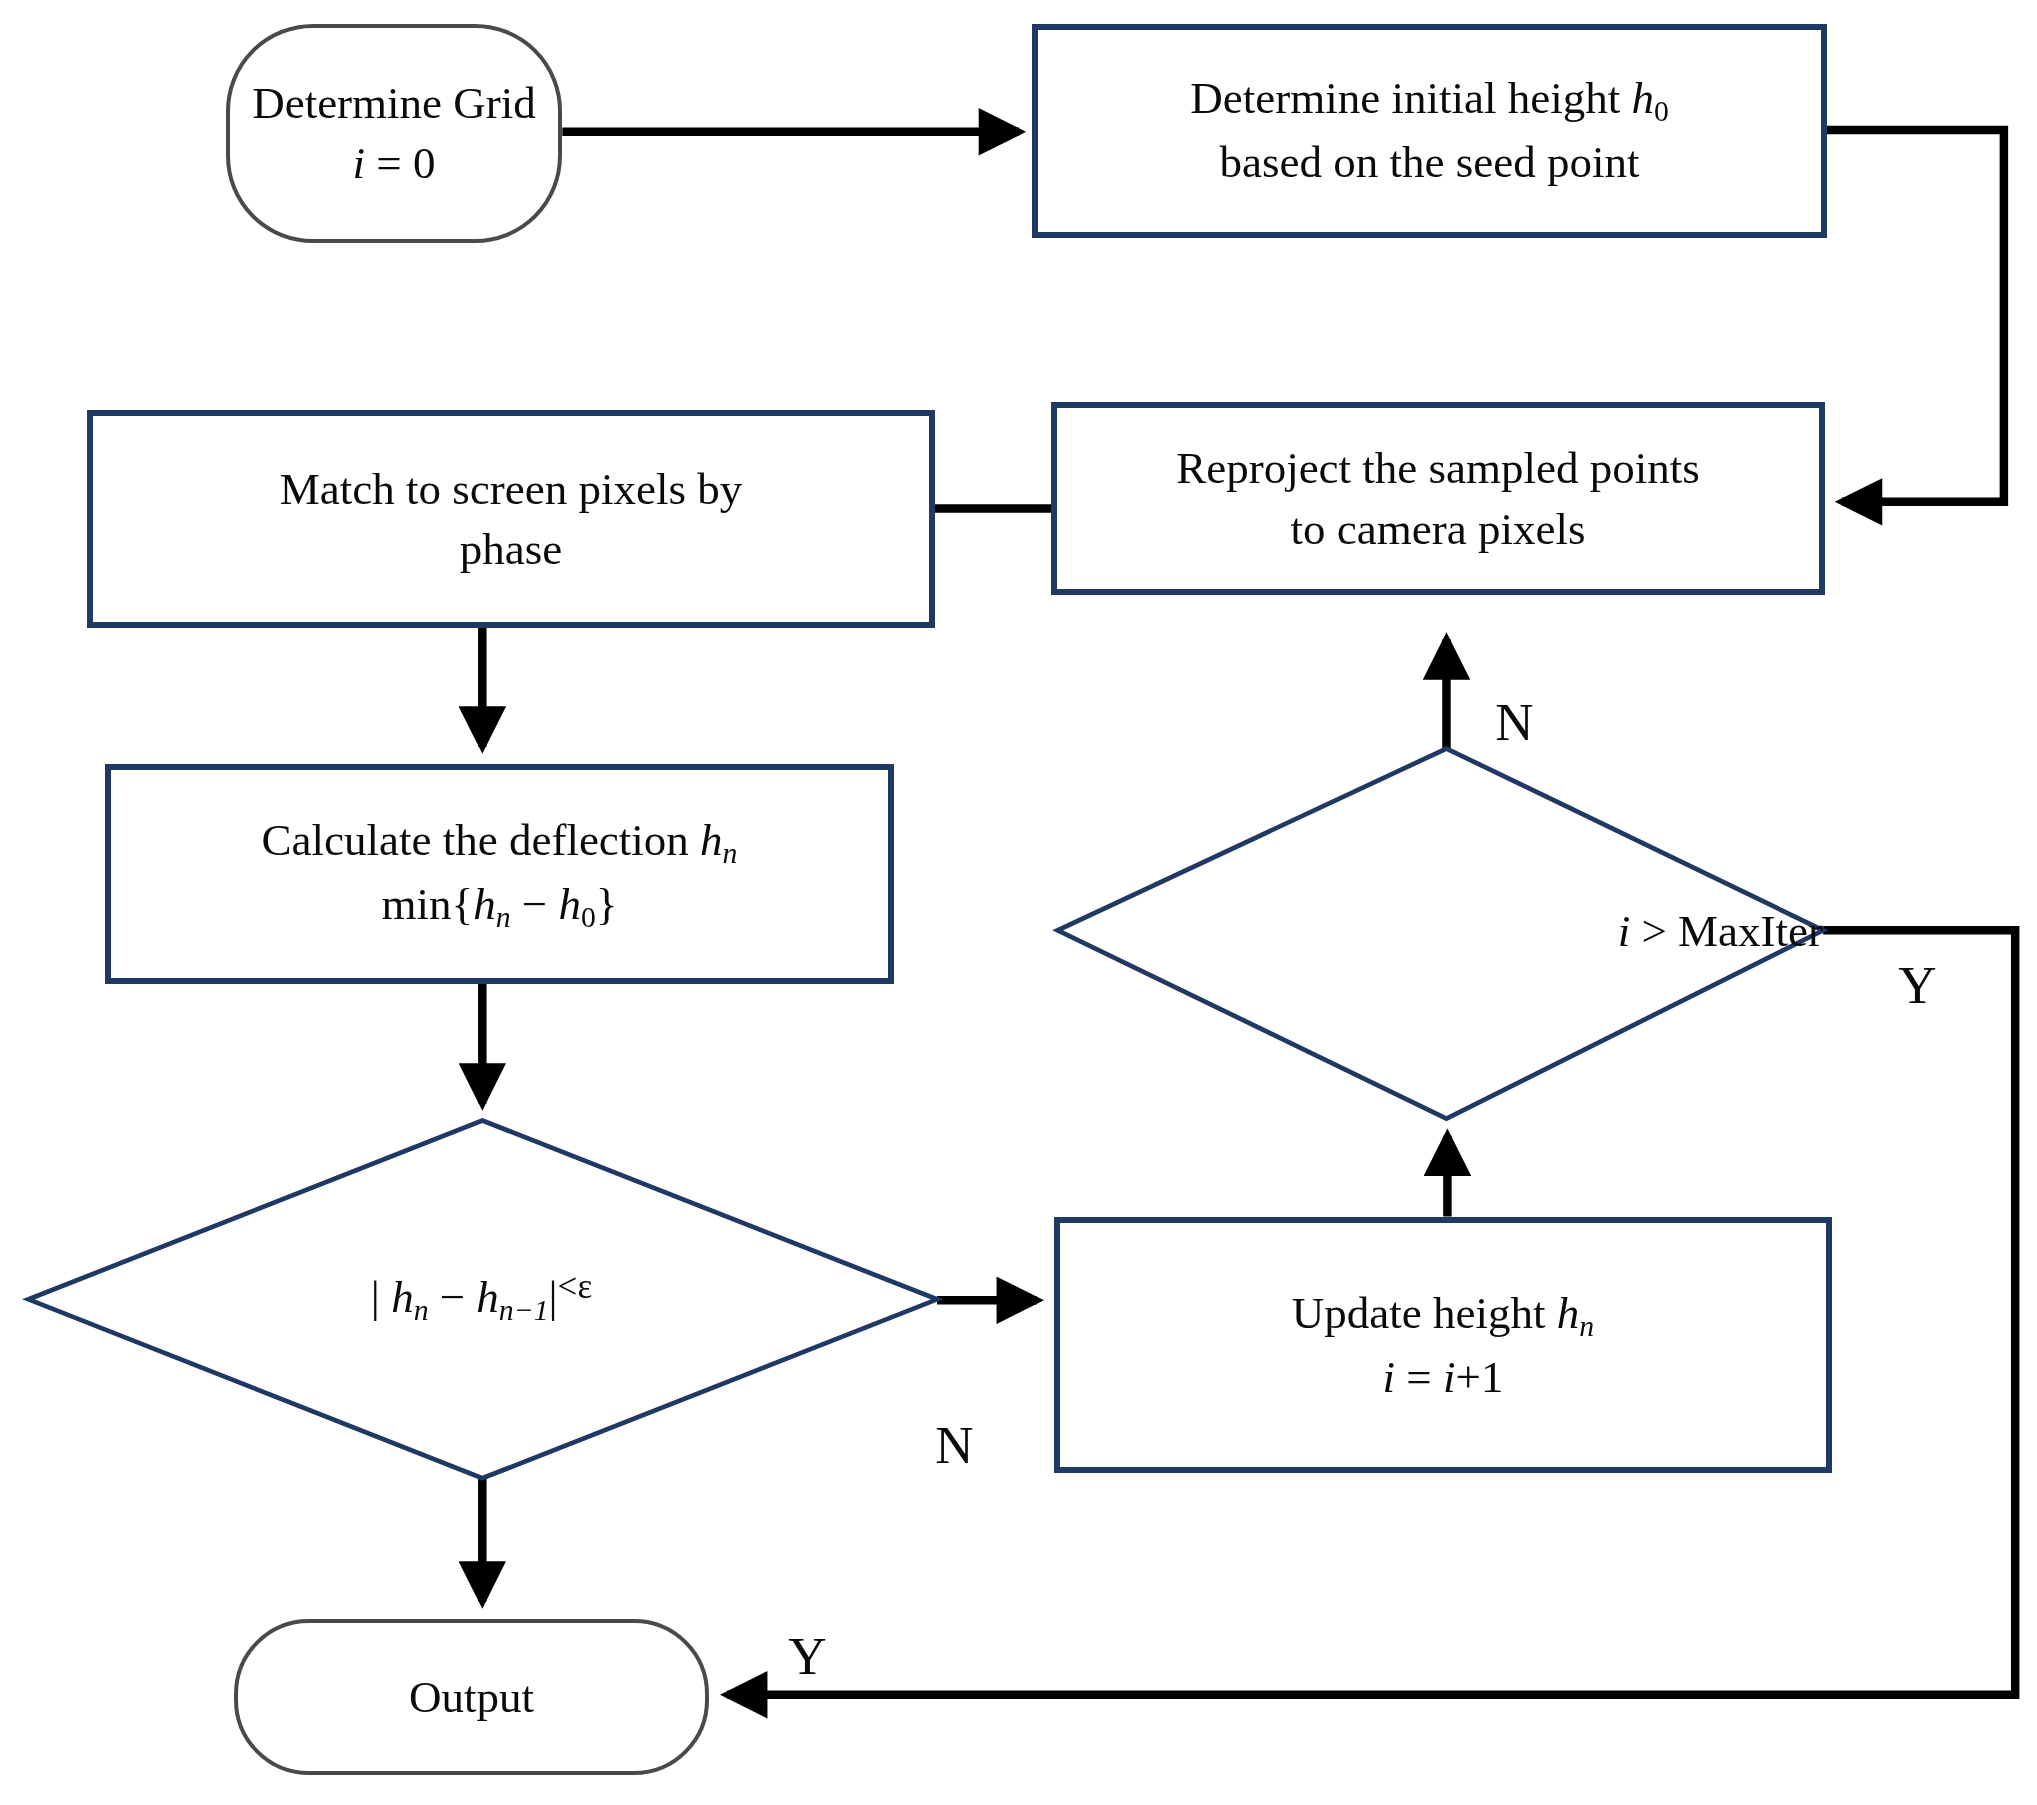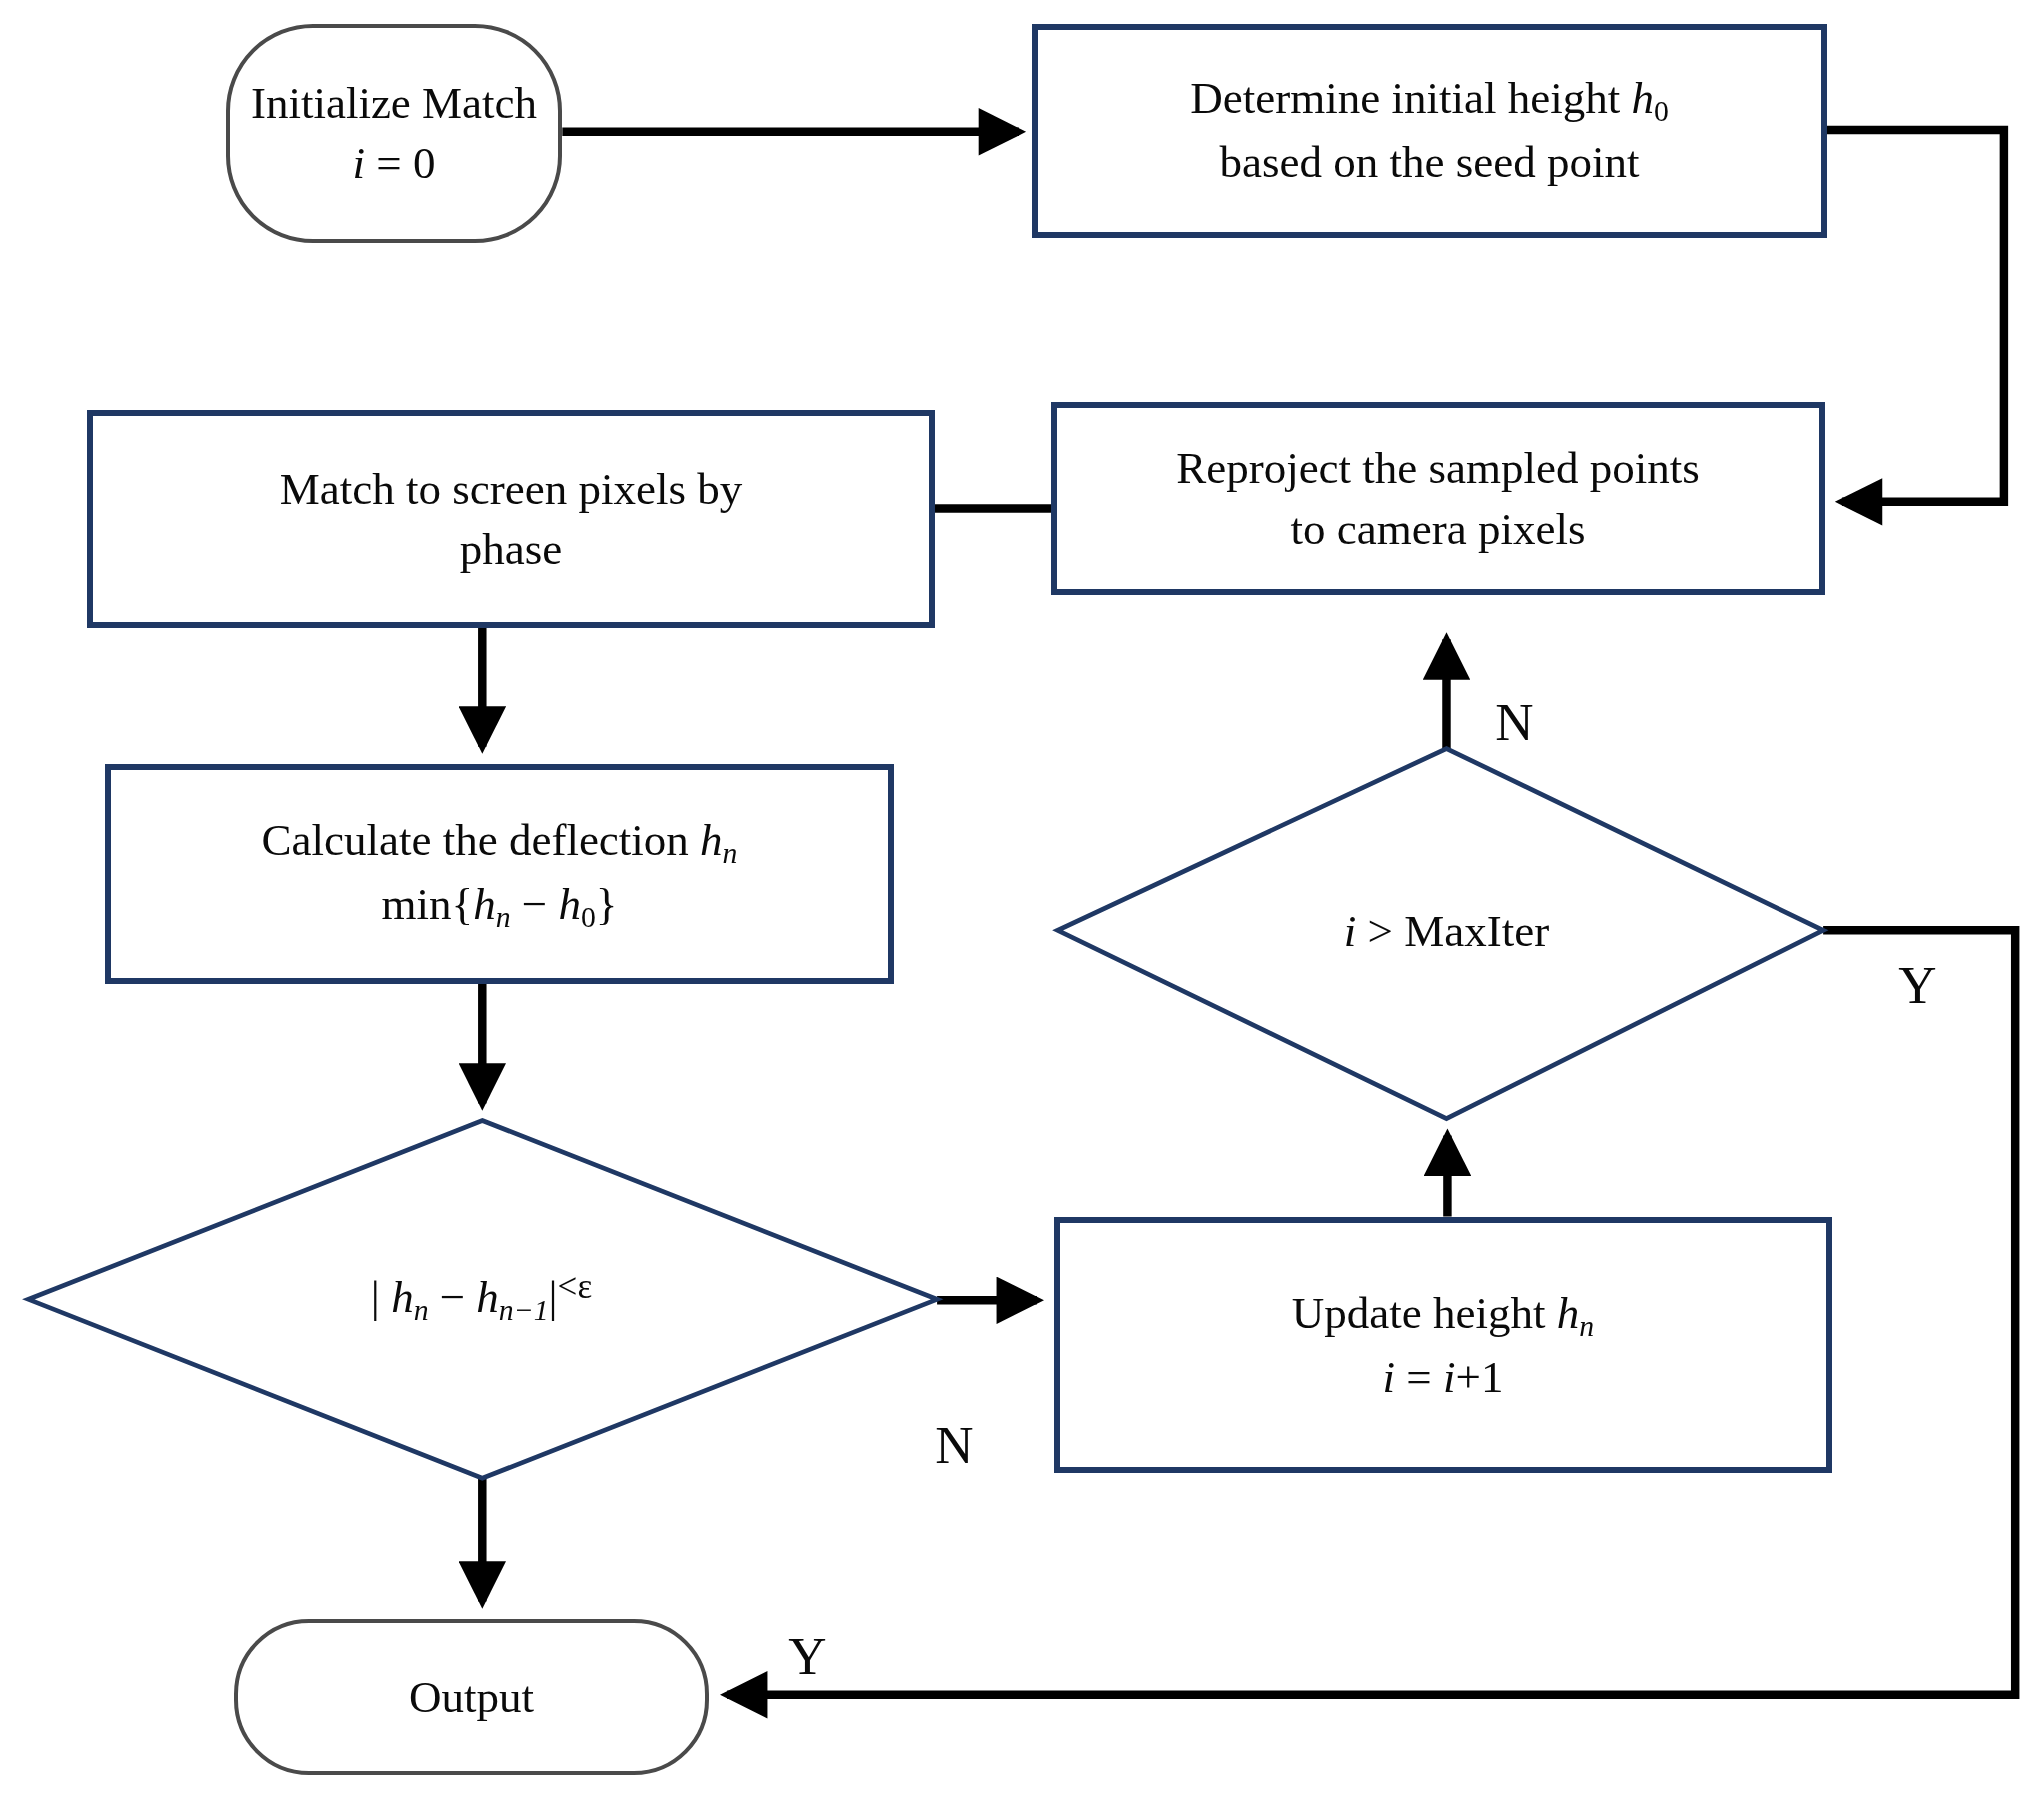--- a/index.html
+++ b/index.html
@@ -56,21 +56,21 @@
     <path d="M1537 1292 V1206" fill="none" stroke="#000" stroke-width="9" marker-end="url(#ah)"></path>
     <path d="M1536 795 V679" fill="none" stroke="#000" stroke-width="9" marker-end="url(#ah)"></path>
     <path d="M1936 988 H2140 V1800 H772" fill="none" stroke="#000" stroke-width="9" marker-end="url(#ah)"></path>
     <path d="M512 1570 V1701" fill="none" stroke="#000" stroke-width="9" marker-end="url(#ah)"></path>
 
     <polygon points="512,1190 995,1380 512,1570 30,1380" fill="#ffffff" stroke="#1f3864" stroke-width="5"></polygon>
     <polygon points="1536,795 1936,988 1536,1188 1123,988" fill="#ffffff" stroke="#1f3864" stroke-width="5"></polygon>
   </svg>
 
   <div class="node term" style="left:226px;top:23.5px;width:336px;height:219px;border-radius:87px;">
-      <div class="tline"><span>Initialize Match</span></div>
+      <div class="tline"><span>Determine Grid</span></div>
       <div class="tline"><span class="it">i</span><span> = 0</span></div>
     </div>
 
   <div class="node proc" style="left:1032px;top:23.5px;width:795px;height:214px;">
       <div class="tline"><span>Determine initial height </span><span class="it">h</span><span class="sb">0</span></div>
       <div class="tline"><span>based on the seed point</span></div>
     </div>
 
   <div class="node proc" style="left:87px;top:410px;width:848px;height:218px;">
       <div class="tline"><span>Match to screen pixels by</span></div>
@@ -84,21 +84,21 @@
 
   <div class="node proc" style="left:87px;top:764px;width:789px;height:220px;margin-left:18px;">
       <div class="tline"><span>Calculate the deflection </span><span class="it">h</span><span class="it sb">n</span></div>
       <div class="tline"><span>min{</span><span class="it">h</span><span class="it sb">n</span><span> − </span><span class="it">h</span><span class="sb">0</span><span>}</span></div>
     </div>
 
   <div class="dtext" style="left:105px;top:1239px;width:753px;height:121px;">
       <div class="tline"><span>| </span><span class="it">h</span><span class="it sb">n</span><span> − </span><span class="it">h</span><span class="it sb">n−1</span><span>|</span><span class="rs">&lt;ε</span></div>
     </div>
 
-  <div class="dtext" style="left:1070px;top:870px;width:753px;height:121px;">
+  <div class="dtext" style="left:1070px;top:870px;width:753px;height:121px;justify-content:flex-end;">
       <div class="tline"><span class="it">i</span><span> &gt; MaxIter</span></div>
     </div>
 
   <div class="node proc" style="left:1054px;top:1217px;width:778px;height:256px;">
       <div class="tline"><span>Update height </span><span class="it">h</span><span class="it sb">n</span></div>
       <div class="tline"><span class="it">i</span><span> = </span><span class="it">i</span><span>+1</span></div>
     </div>
 
   <div class="node term" style="left:234px;top:1619px;width:475px;height:156px;border-radius:75px;">
       <div class="tline"><span>Output</span></div>

